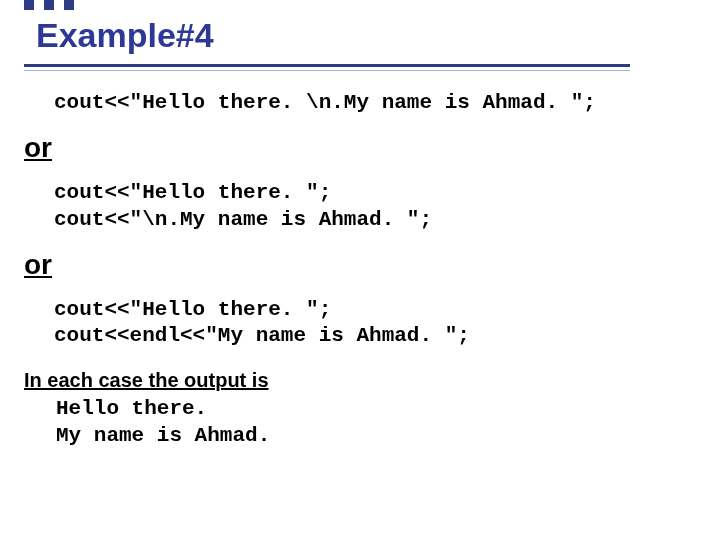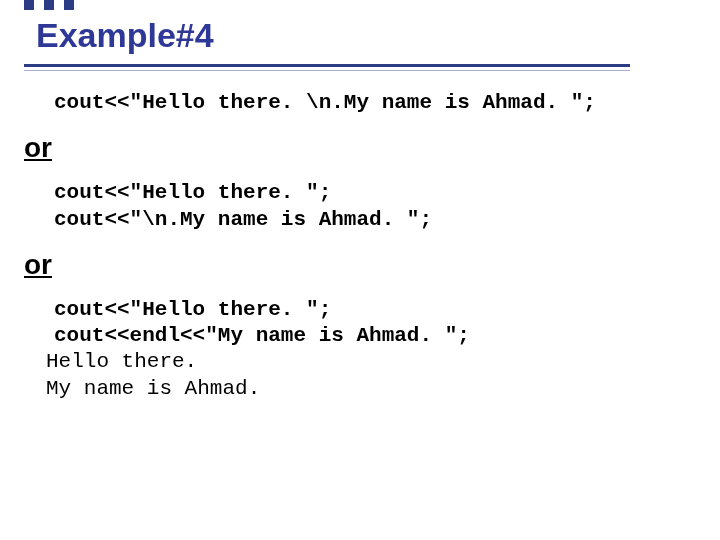--- a/index.html
+++ b/index.html
@@ -82,39 +82,40 @@
   .summary-hd {
     font-family: Arial, Helvetica, sans-serif;
     font-size: 20px;
     font-weight: bold;
     text-decoration: underline;
     margin: 20px 0 4px 0;
   }
   .output {
     font-family: "Courier New", Courier, monospace;
     font-size: 21px;
-    font-weight: normal;
+    font-weight: bold;
     white-space: pre;
-    margin-left: 22px;
+    margin-left: 32px;
     line-height: 1.25;
   }
 </style>
 </head>
 <body>
 
 <div class="slide">
   <div class="top-accent"></div>
   <div class="title">Example#4</div>
   <div class="title-rule"></div>
   <div class="title-rule-thin"></div>
 
   <div class="body">
     <div class="code">cout&lt;&lt;"Hello there. \n.My name is Ahmad. ";</div>
     <div class="or">or</div>
     <div class="code">cout&lt;&lt;"Hello there. ";
 cout&lt;&lt;"\n.My name is Ahmad. ";</div>
     <div class="or">or</div>
     <div class="code">cout&lt;&lt;"Hello there. ";
 cout&lt;&lt;endl&lt;&lt;"My name is Ahmad. ";</div>
+    <div class="summary-hd">In each case the output is</div>
     <div class="output">Hello there.
 My name is Ahmad.</div>
   </div>
 </div>
 
 </body></html>

